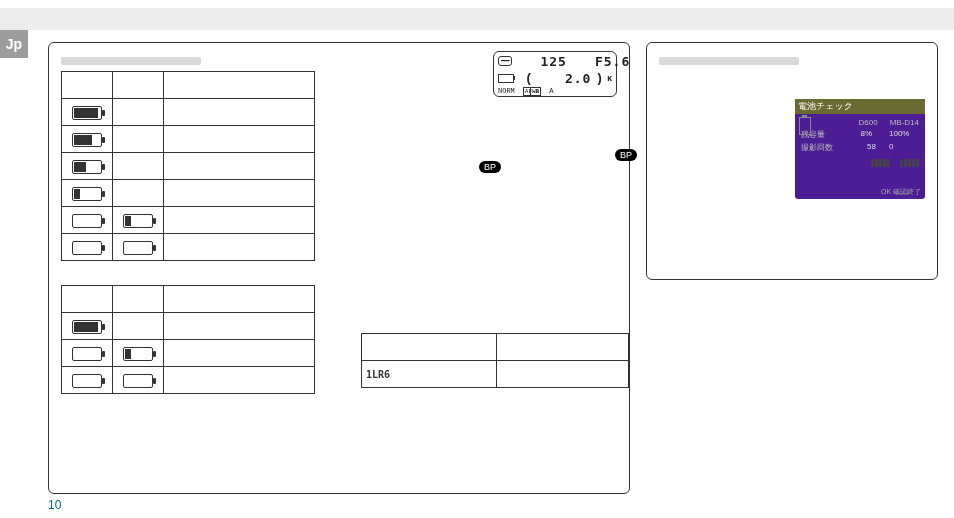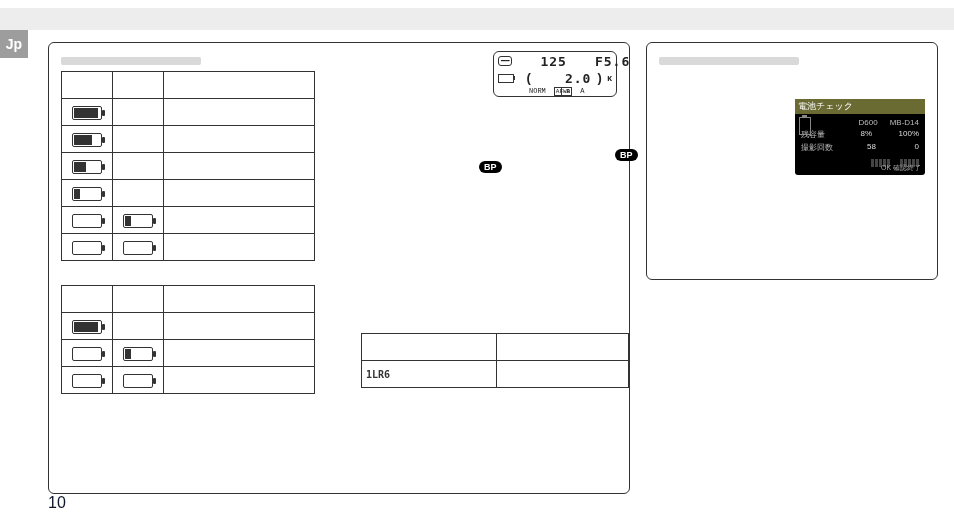--- a/index.html
+++ b/index.html
@@ -32,40 +32,40 @@
   
   .tall td{height:40px;}
   
   .lcd{position:absolute;top:8px;right:12px;width:124px;height:46px;border:1.5px solid #333;border-radius:6px;font-family:'Courier New',monospace;font-size:10px;color:#222;padding:2px 4px;box-sizing:border-box;}
   .lcd .row1{display:flex;justify-content:space-between;align-items:center;height:14px;}
   .lcd-chip{border:1px solid #333;border-radius:3px;font-size:7px;padding:0 2px;line-height:8px;}
   .lcd .segs{font-family:monospace;font-size:13px;font-weight:bold;letter-spacing:1px;margin-left:28px;}
   .lcd .row2{display:flex;align-items:center;gap:4px;height:16px;margin-top:2px;}
   .lcd .mini-batt{display:inline-block;width:14px;height:7px;border:1px solid #333;position:relative;}
   .lcd .mini-batt::after{content:"";position:absolute;right:-2px;top:1px;width:2px;height:4px;background:#333;}
-  .lcd .row3{display:flex;gap:8px;font-size:7px;height:10px;align-items:center;margin-left:31px;}
+  .lcd .row3{display:flex;gap:8px;font-size:7px;height:10px;align-items:center;}
   .lcd .tag{border:1px solid #333;padding:0 1px;font-size:6px;line-height:7px;}
   
-  .bp{position:absolute;display:inline-flex;align-items:center;justify-content:center;background:#000;color:#fff;border-radius:8px;font-size:9px;font-weight:bold;padding:1px 5px;}
-  
-  .camscreen{position:absolute;top:56px;right:12px;width:130px;height:76px;background:#000000;color:#ddd;font-size:9px;border-radius:3px;padding:4px 6px;box-sizing:border-box;font-family:Arial,sans-serif;}
+  .bp{position:absolute;display:inline-flex;align-items:center;justify-content:center;background:#000;color:#fff;border-radius:8px;font-size:9px;font-weight:normal;padding:1px 5px;}
+  
+  .camscreen{position:absolute;top:56px;right:12px;width:130px;height:100px;background:#4c1d95;color:#ddd;font-size:9px;border-radius:3px;padding:4px 6px;box-sizing:border-box;font-family:Arial,sans-serif;}
   .camscreen .title{background:#6a6a33;color:#fff;font-size:9px;padding:1px 3px;margin:-4px -6px 4px -6px;}
   .camscreen .cols{display:flex;justify-content:flex-end;gap:12px;font-size:8px;color:#bbb;}
   .camscreen .drow{display:flex;justify-content:space-between;font-size:8px;margin-top:2px;}
   .camscreen .drow .lab{color:#bbb;}
   .camscreen .drow .v1{width:30px;text-align:right;}
-  .camscreen .drow .v2{width:30px;text-align:right;}
+  .camscreen .drow .v2{width:30px;text-align:left;}
   .camscreen .gauges{display:flex;justify-content:flex-end;gap:10px;margin-top:6px;}
   .gauge{display:flex;gap:1px;}
   .gauge span{width:3px;height:8px;background:#444;display:inline-block;}
   .camscreen .foot{position:absolute;bottom:2px;right:4px;font-size:7px;color:#aaa;}
   .camscreen .sub{font-size:6px;color:#888;}
   .camscreen .icon-batt{position:absolute;left:4px;top:18px;width:10px;height:16px;border:1px solid #888;}
   .camscreen .icon-batt::before{content:"";position:absolute;top:-3px;left:2px;width:5px;height:2px;background:#888;}
-  .pagenum{position:absolute;left:48px;bottom:6px;font-size:16px;color:#0f172a;}
+  .pagenum{position:absolute;left:48px;bottom:6px;font-size:12px;color:#0369a1;}
   .t .c-icon,.t .c-icon2{text-align:center;}
 </style>
 </head>
 <body>
 <div class="page">
 
   <div class="topbar"></div>
   <div class="jp-tab">Jp</div>
 
   <div class="panel panel-left">

